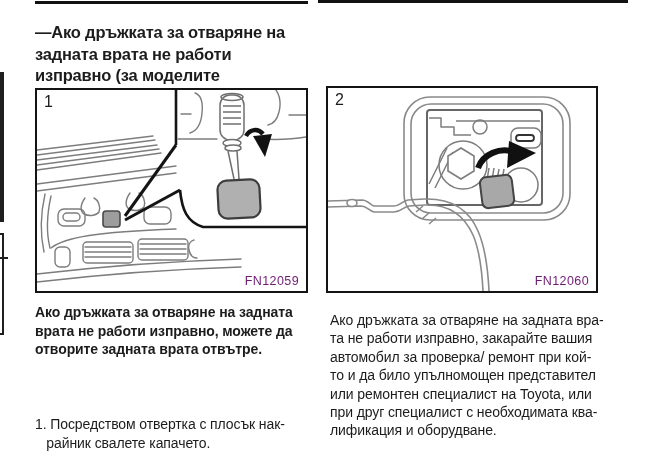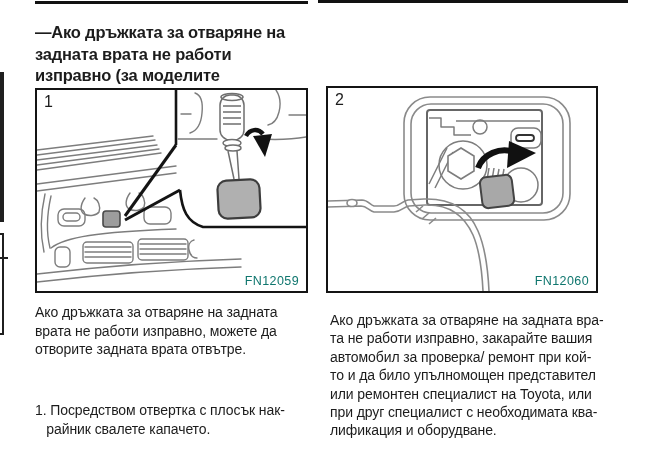--- a/index.html
+++ b/index.html
@@ -19,27 +19,27 @@
   .figbox {
     position:absolute; border:2px solid #141414; background:#fff;
   }
   .figbox svg { position:absolute; left:0; top:0; }
   .fignum {
     position:absolute; left:7px; top:3px; font-size:16px; line-height:18px;
     color:#1c1c1c; z-index:3;
   }
   .figcode {
     position:absolute; right:7px; bottom:3px; font-size:12.5px;
-    letter-spacing:0.4px; color:#0f766e; z-index:3;margin-left:30px;
+    letter-spacing:0.4px; color:#701a75; z-index:3;margin-left:30px;
   }
   .body-text {
     position:absolute; font-size:14px; line-height:18.6px;
     white-space:pre; letter-spacing:-0.1px;
   }
-  .bold { font-weight:400; }
+  .bold { font-weight:700; }
 </style>
 </head>
 <body>
 
 <div id="page">
 
   <div class="edge" style="left:0;top:72px;width:4px;height:150px;"></div>
   <div class="edge" style="left:2px;top:233px;width:2px;height:102px;"></div>
   <div class="edge" style="left:0;top:233px;width:4px;height:2px;"></div>
   <div class="edge" style="left:0;top:333px;width:4px;height:2px;"></div>
@@ -161,21 +161,21 @@
         <ellipse cx="24" cy="115" rx="5" ry="3.5" fill="#ffffff"></ellipse>
       </g>
     </svg>
     <div class="fignum">2</div>
     <div class="figcode">FN12060</div>
   </div>
 
   <div class="body-text bold" style="left:35px;top:303px;">Ако дръжката за отваряне на задната
 врата не работи изправно, можете да
 отворите задната врата отвътре.</div>
-  <div class="body-text" style="left:35px;top:401px;">1. Посредством отвертка с плосък нак-
+  <div class="body-text" style="left:35px;top:415px;">1. Посредством отвертка с плосък нак-
    райник свалете капачето.</div>
 
   <div class="body-text" style="left:330px;top:311px;line-height:18.4px;">Ако дръжката за отваряне на задната вра-
 та не работи изправно, закарайте вашия
 автомобил за проверка/ ремонт при кой-
 то и да било упълномощен представител
 или ремонтен специалист на Toyota, или
 при друг специалист с необходимата ква-
 лификация и оборудване.</div>
 

